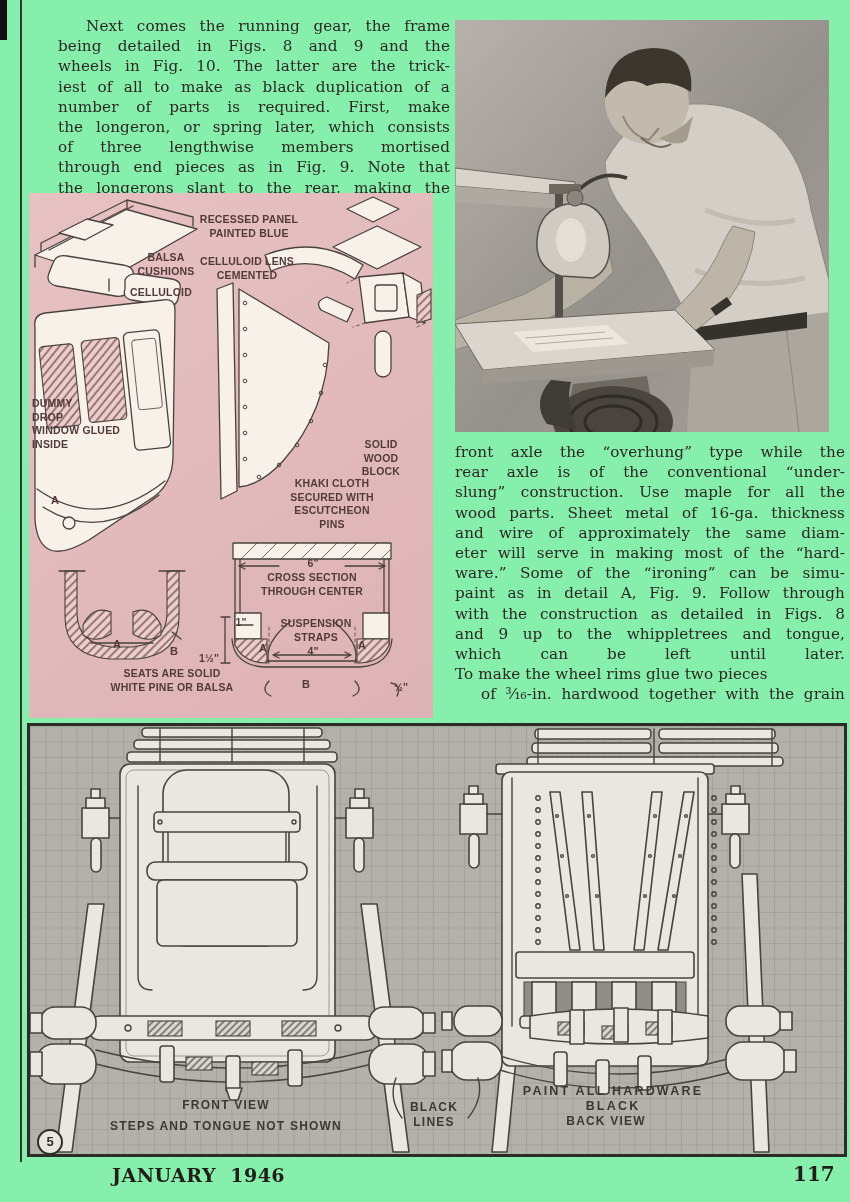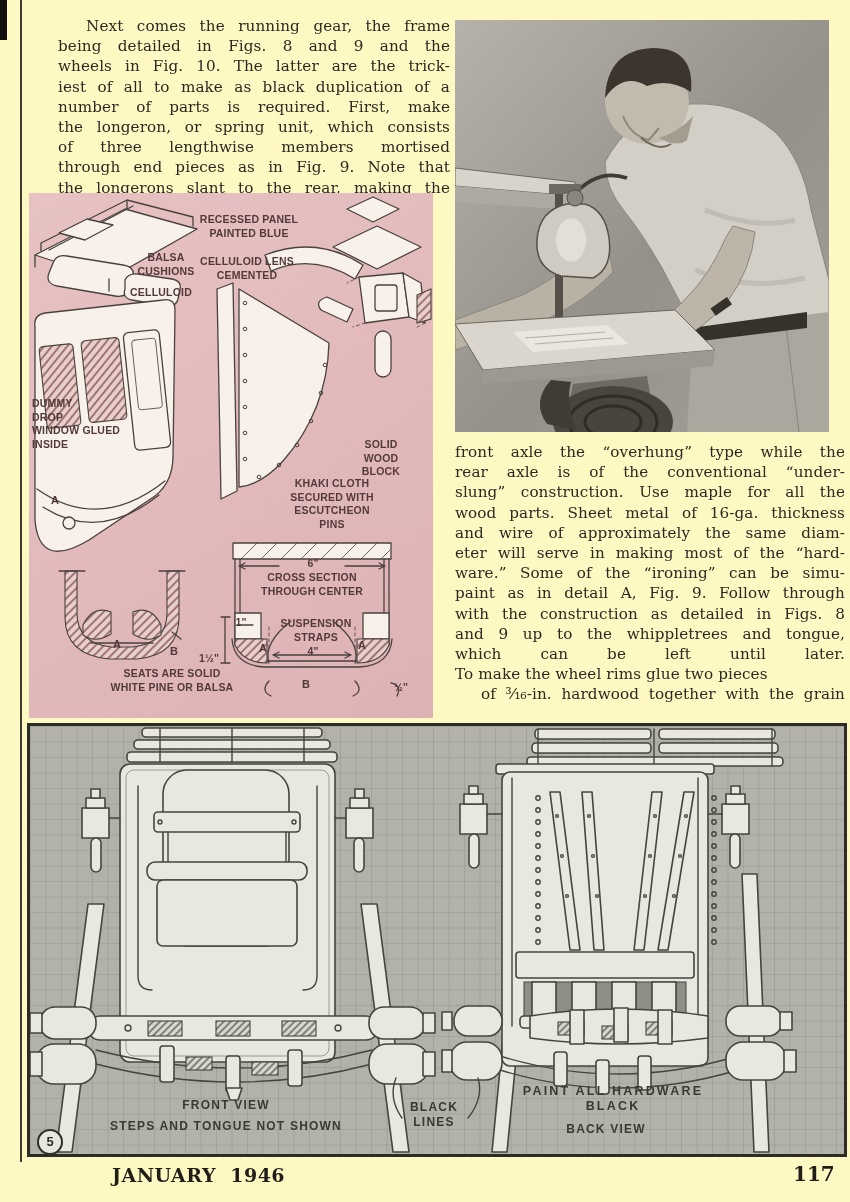--- a/index.html
+++ b/index.html
@@ -1,16 +1,16 @@
 <!DOCTYPE html>
 <html><head>
 <meta charset="utf-8">
 <style>
   html,body{margin:0;padding:0;background:#888;}
-  #page{position:relative;width:850px;height:1202px;background:#fef9c3;overflow:hidden;
+  #page{position:relative;width:850px;height:1202px;background:#86efac;overflow:hidden;
         font-family:"DejaVu Serif","Liberation Serif",serif;color:#2c2822;}
   
   #spine-line{position:absolute;left:20px;top:0;width:2px;height:1162px;background:#1d1b18;opacity:.85;}
   #corner-mark{position:absolute;left:0;top:0;width:7px;height:40px;background:#101010;}
   
   .textcol{position:absolute;font-size:15.2px;line-height:20.2px;letter-spacing:.1px;}
   #col-left{left:58px;top:16px;width:392px;}
   #col-right{left:455px;top:442px;width:390px;}
   .tline{text-align:justify;text-align-last:justify;white-space:normal;}
   #col-left .tline:first-child{text-indent:28px;}
@@ -49,21 +49,21 @@
 
   <div id="corner-mark"></div>
   <div id="spine-line"></div>
 
   <div id="col-left" class="textcol">
       <div class="tline">Next comes the running gear, the frame</div>
       <div class="tline">being detailed in Figs. 8 and 9 and the</div>
       <div class="tline">wheels in Fig. 10. The latter are the trick-</div>
       <div class="tline">iest of all to make as black duplication of a</div>
       <div class="tline">number of parts is required. First, make</div>
-      <div class="tline">the longeron, or spring unit, which consists</div>
+      <div class="tline">the longeron, or spring later, which consists</div>
       <div class="tline">of three lengthwise members mortised</div>
       <div class="tline">through end pieces as in Fig. 9. Note that</div>
       <div class="tline">the longerons slant to the rear, making the</div>
     </div>
 
   <div id="col-right" class="textcol">
       <div class="tline">front axle the “overhung” type while the</div>
       <div class="tline">rear axle is of the conventional “under-</div>
       <div class="tline">slung” construction. Use maple for all the</div>
       <div class="tline">wood parts. Sheet metal of 16-ga. thickness</div>
@@ -436,20 +436,20 @@
 
       <path class="l" d="M372,392 q-14,-20 -6,-40 M438,392 q16,-20 10,-40"></path>
     </svg>
 
     
     <div class="dlabel" style="left:196px;top:372px;" id="lbl-front-view">FRONT VIEW</div>
     <div class="dlabel" style="left:196px;top:393px;">STEPS AND TONGUE NOT SHOWN</div>
     <div class="dlabel" style="left:404px;top:374px;">BLACK
 LINES</div>
     <div class="dlabel" id="lbl-paint-hardware" style="left:583px;top:358px;">PAINT ALL HARDWARE BLACK</div>
-    <div class="dlabel" style="left:576px;top:396px;">BACK VIEW</div>
+    <div class="dlabel" style="left:576px;top:388px;">BACK VIEW</div>
     <div id="fig-circle">5</div>
   </div>
 
   <div id="footer-issue">JANUARY 1946</div>
   <div id="footer-page">117</div>
 
 </div>
 
 </body></html>

